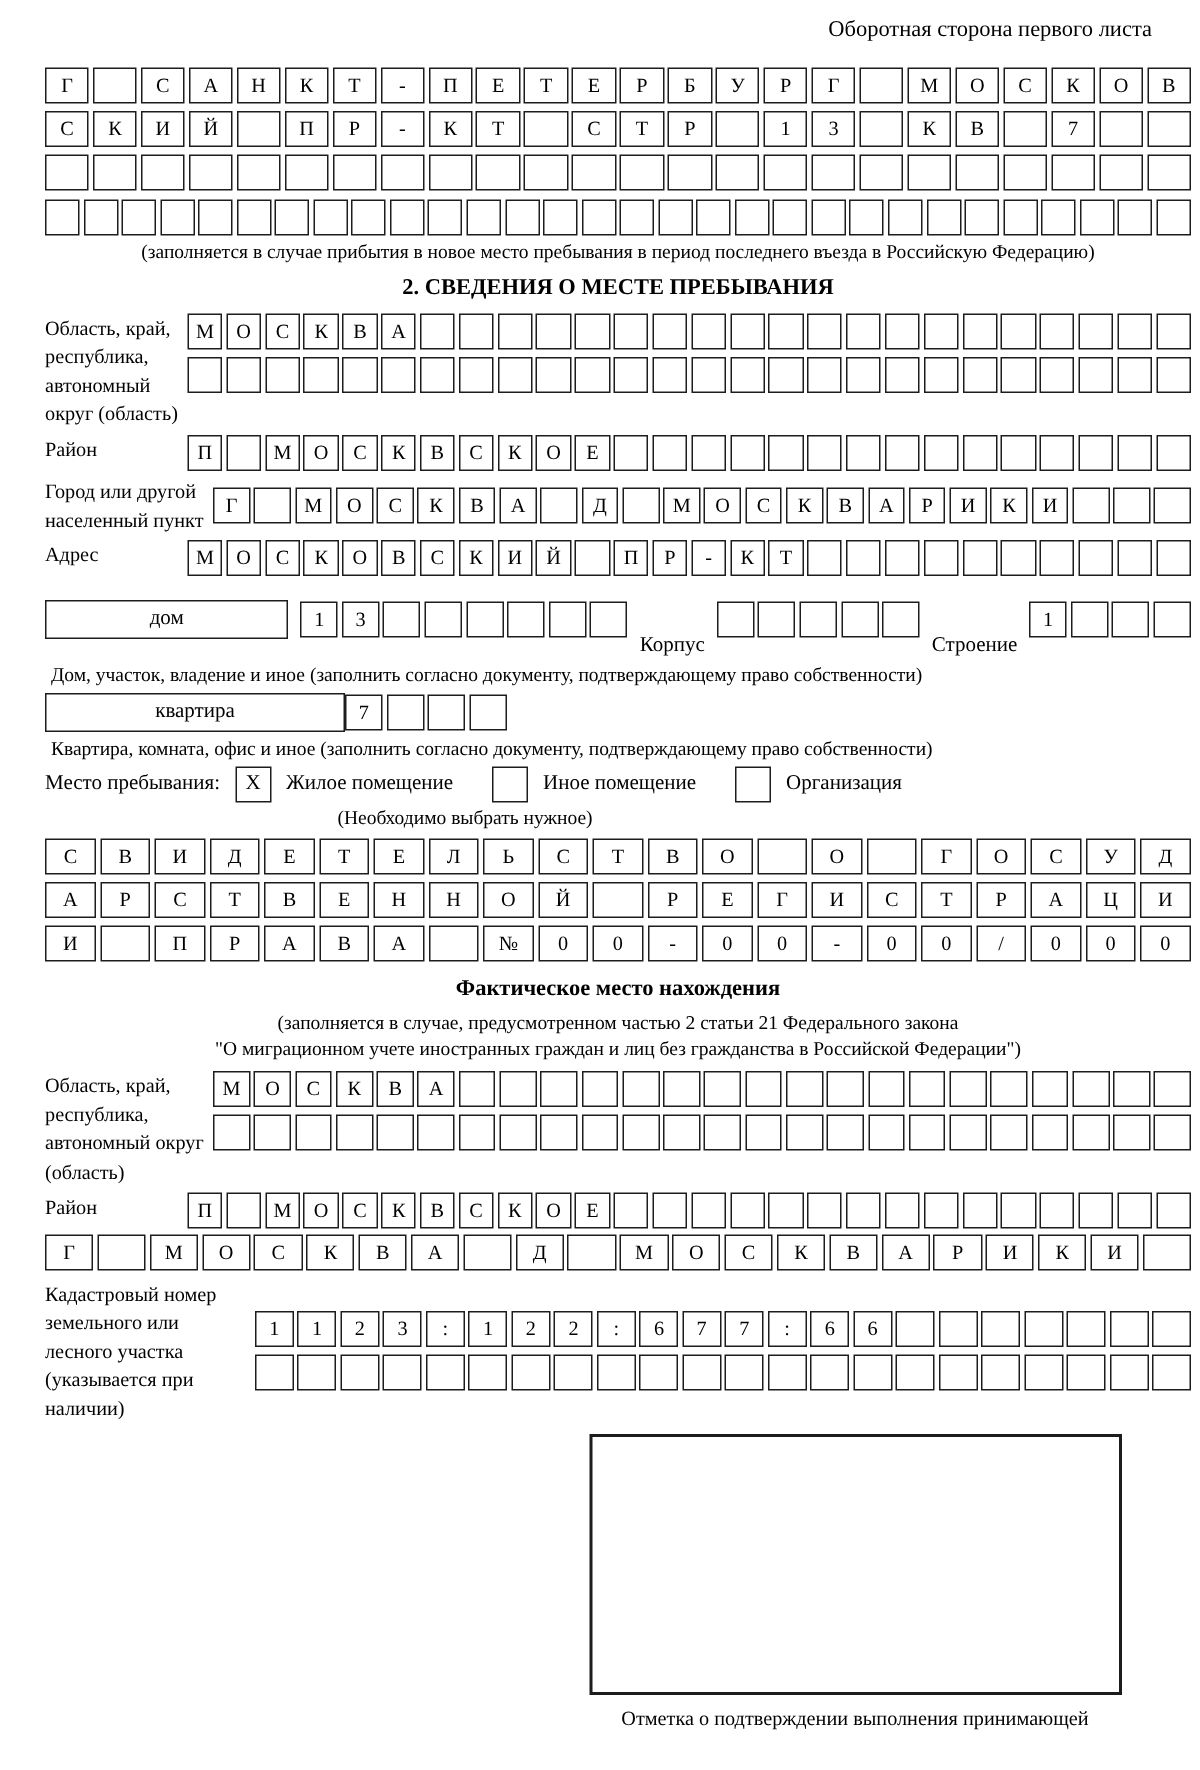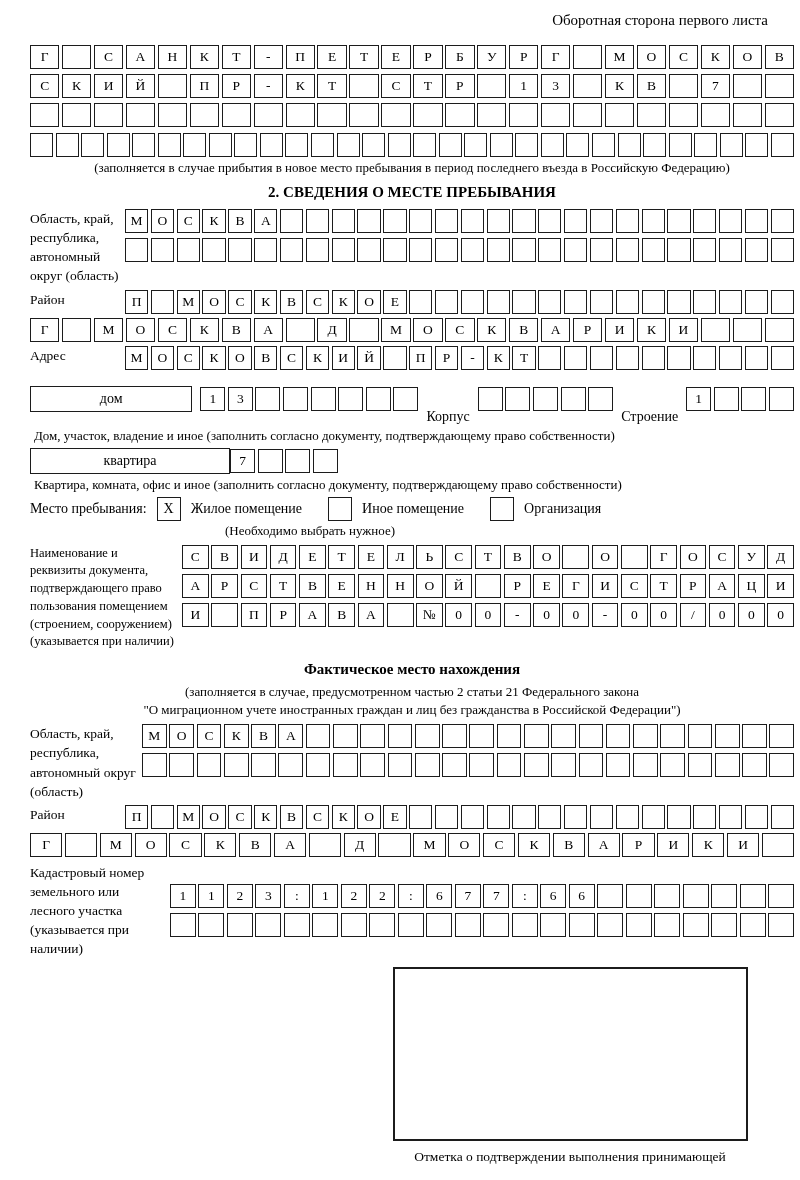--- a/index.html
+++ b/index.html
@@ -265,20 +265,21 @@
         <span class="cell"></span>
         <span class="cell"></span>
         <span class="cell"></span>
         <span class="cell"></span>
         <span class="cell"></span>
       </div>
   </div>
 </div>
 
 <div class="field vcenter">
+  <div class="flabel w112">Город или другой населенный пункт</div>
   <div class="rows">
     <div class="boxrow">
         <span class="cell">Г</span>
         <span class="cell"></span>
         <span class="cell">М</span>
         <span class="cell">О</span>
         <span class="cell">С</span>
         <span class="cell">К</span>
         <span class="cell">В</span>
         <span class="cell">А</span>
@@ -382,21 +383,20 @@
   <span class="chk-box">X</span>
   <span class="chk-opt">Жилое помещение</span>
   <span class="chk-box"></span>
   <span class="chk-opt">Иное помещение</span>
   <span class="chk-box"></span>
   <span class="chk-opt">Организация</span>
 </div>
 <div class="center-note">(Необходимо выбрать нужное)</div>
 
 <div class="field">
-  <div class="flabel w152">Наименование и реквизиты документа, подтверждающего право пользования помещением (строением, сооружением) (указывается при наличии)</div>
   <div class="rows">
     <div class="boxrow">
         <span class="cell">С</span>
         <span class="cell">В</span>
         <span class="cell">И</span>
         <span class="cell">Д</span>
         <span class="cell">Е</span>
         <span class="cell">Т</span>
         <span class="cell">Е</span>
         <span class="cell">Л</span>

